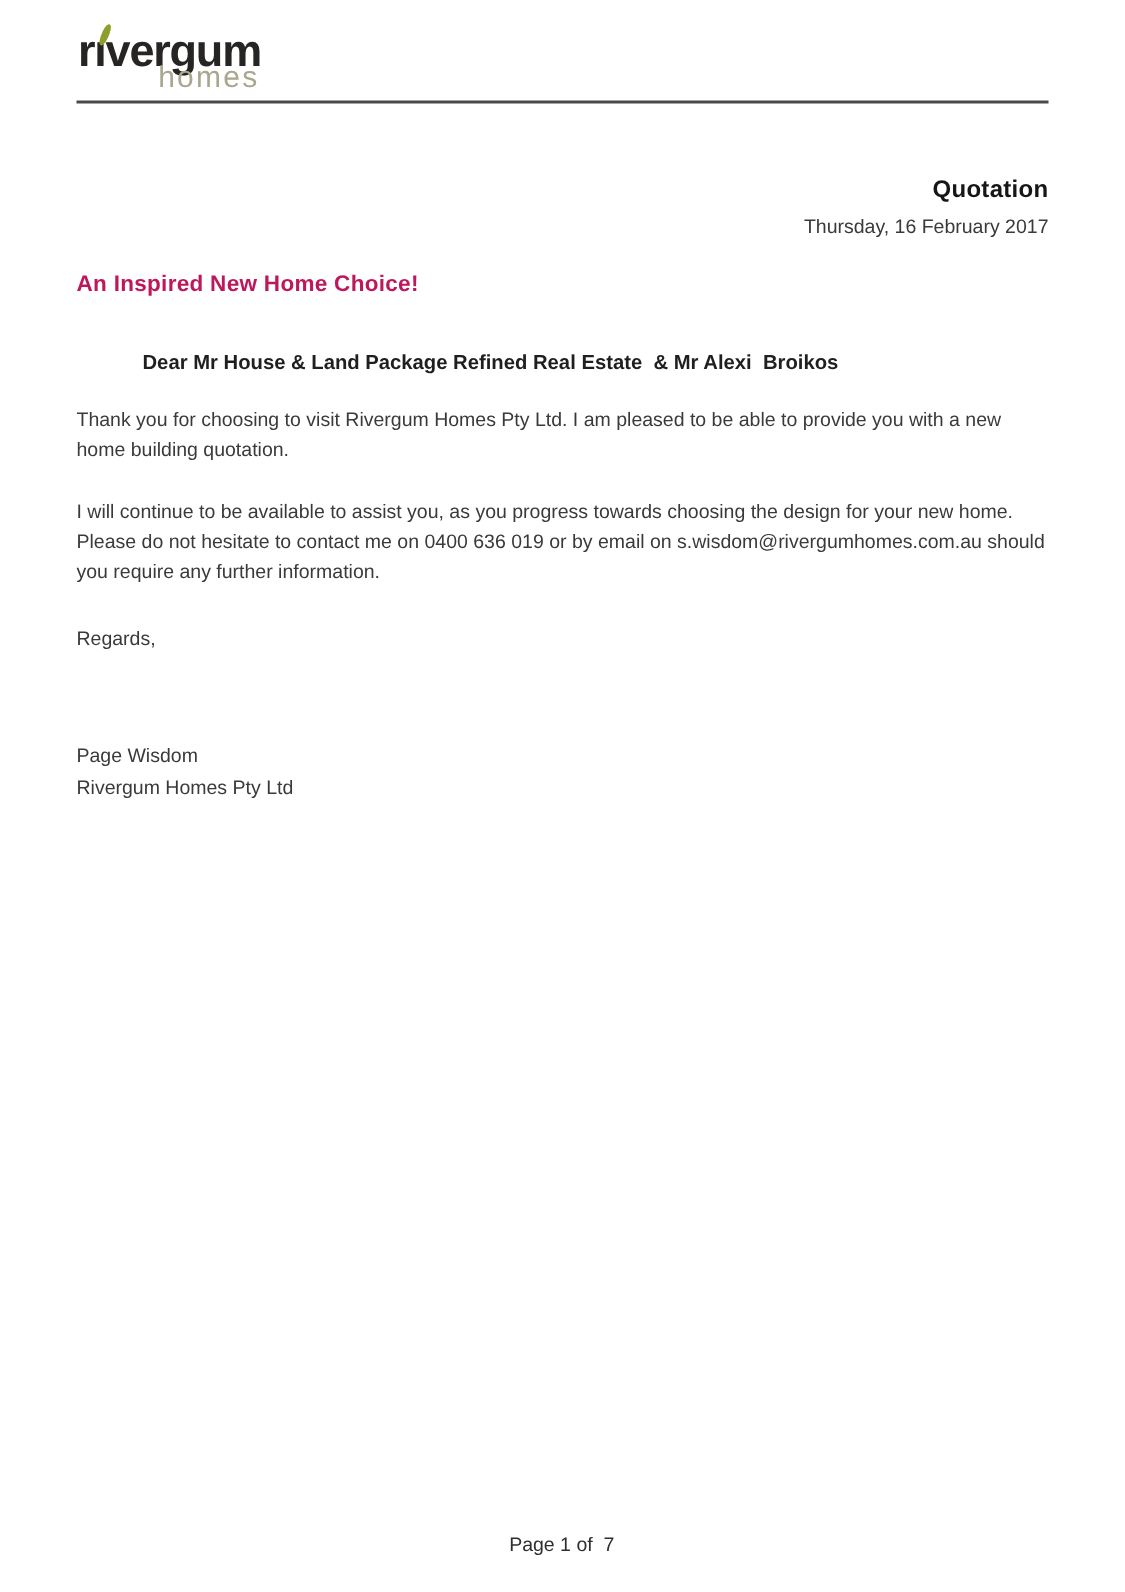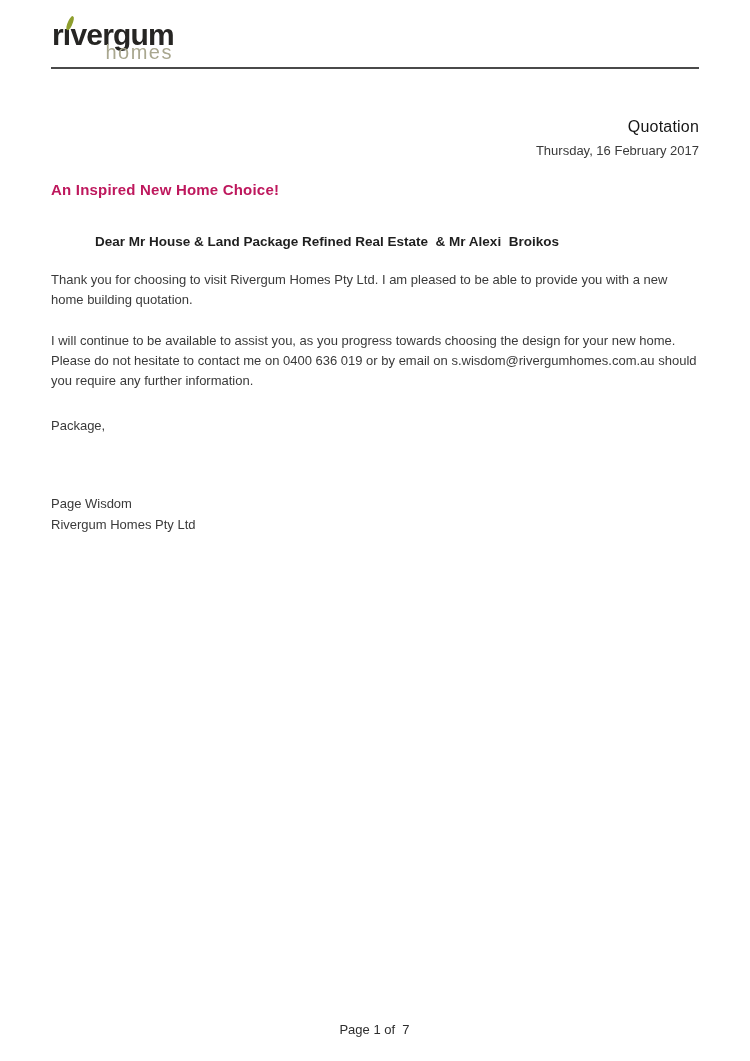--- a/index.html
+++ b/index.html
@@ -70,21 +70,21 @@
     border: none;
     border-top: 2px solid #4a4a4a;
     height: 0;
   }
 
   
   .doc-title {
     margin-top: 49px;
     text-align: right;
     font-size: 16px;
-    font-weight: normal;
+    font-weight: bold;
     color: #161616;
     letter-spacing: 0.2px;
   }
   .date-line {
     margin-top: 7px;
     font-size: 13px;
     text-align: right;
   }
   .headline {
     margin-top: 23px;
@@ -150,21 +150,21 @@
   <div class="date-line">Thursday, 16 February 2017</div>
 
   <div class="headline">An Inspired New Home Choice!</div>
 
   <div class="salutation">Dear Mr House &amp; Land Package Refined Real Estate  &amp; Mr Alexi  Broikos</div>
 
   <p class="para">Thank you for choosing to visit Rivergum Homes Pty Ltd. I am pleased to be able to provide you with a new home building quotation.</p>
 
   <p class="para">I will continue to be available to assist you, as you progress towards choosing the design for your new home. Please do not hesitate to contact me on 0400 636 019 or by email on s.wisdom@rivergumhomes.com.au should you require any further information.</p>
 
-  <div class="closing">Package,</div>
+  <div class="closing">Regards,</div>
 
   <div class="signature">
     <div>Page Wisdom</div>
     <div>Rivergum Homes Pty Ltd</div>
   </div>
 
   <div class="footer">Page 1 of  7</div>
 
 </div>
 

